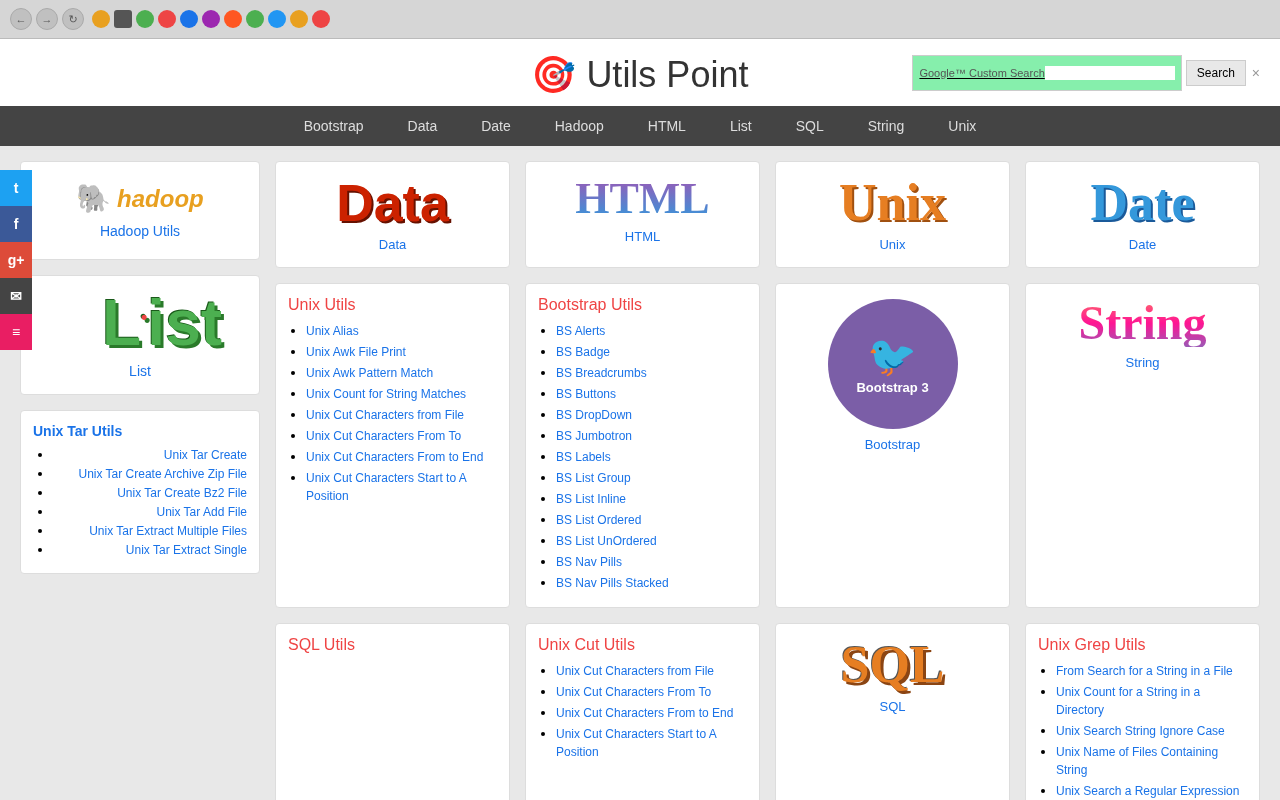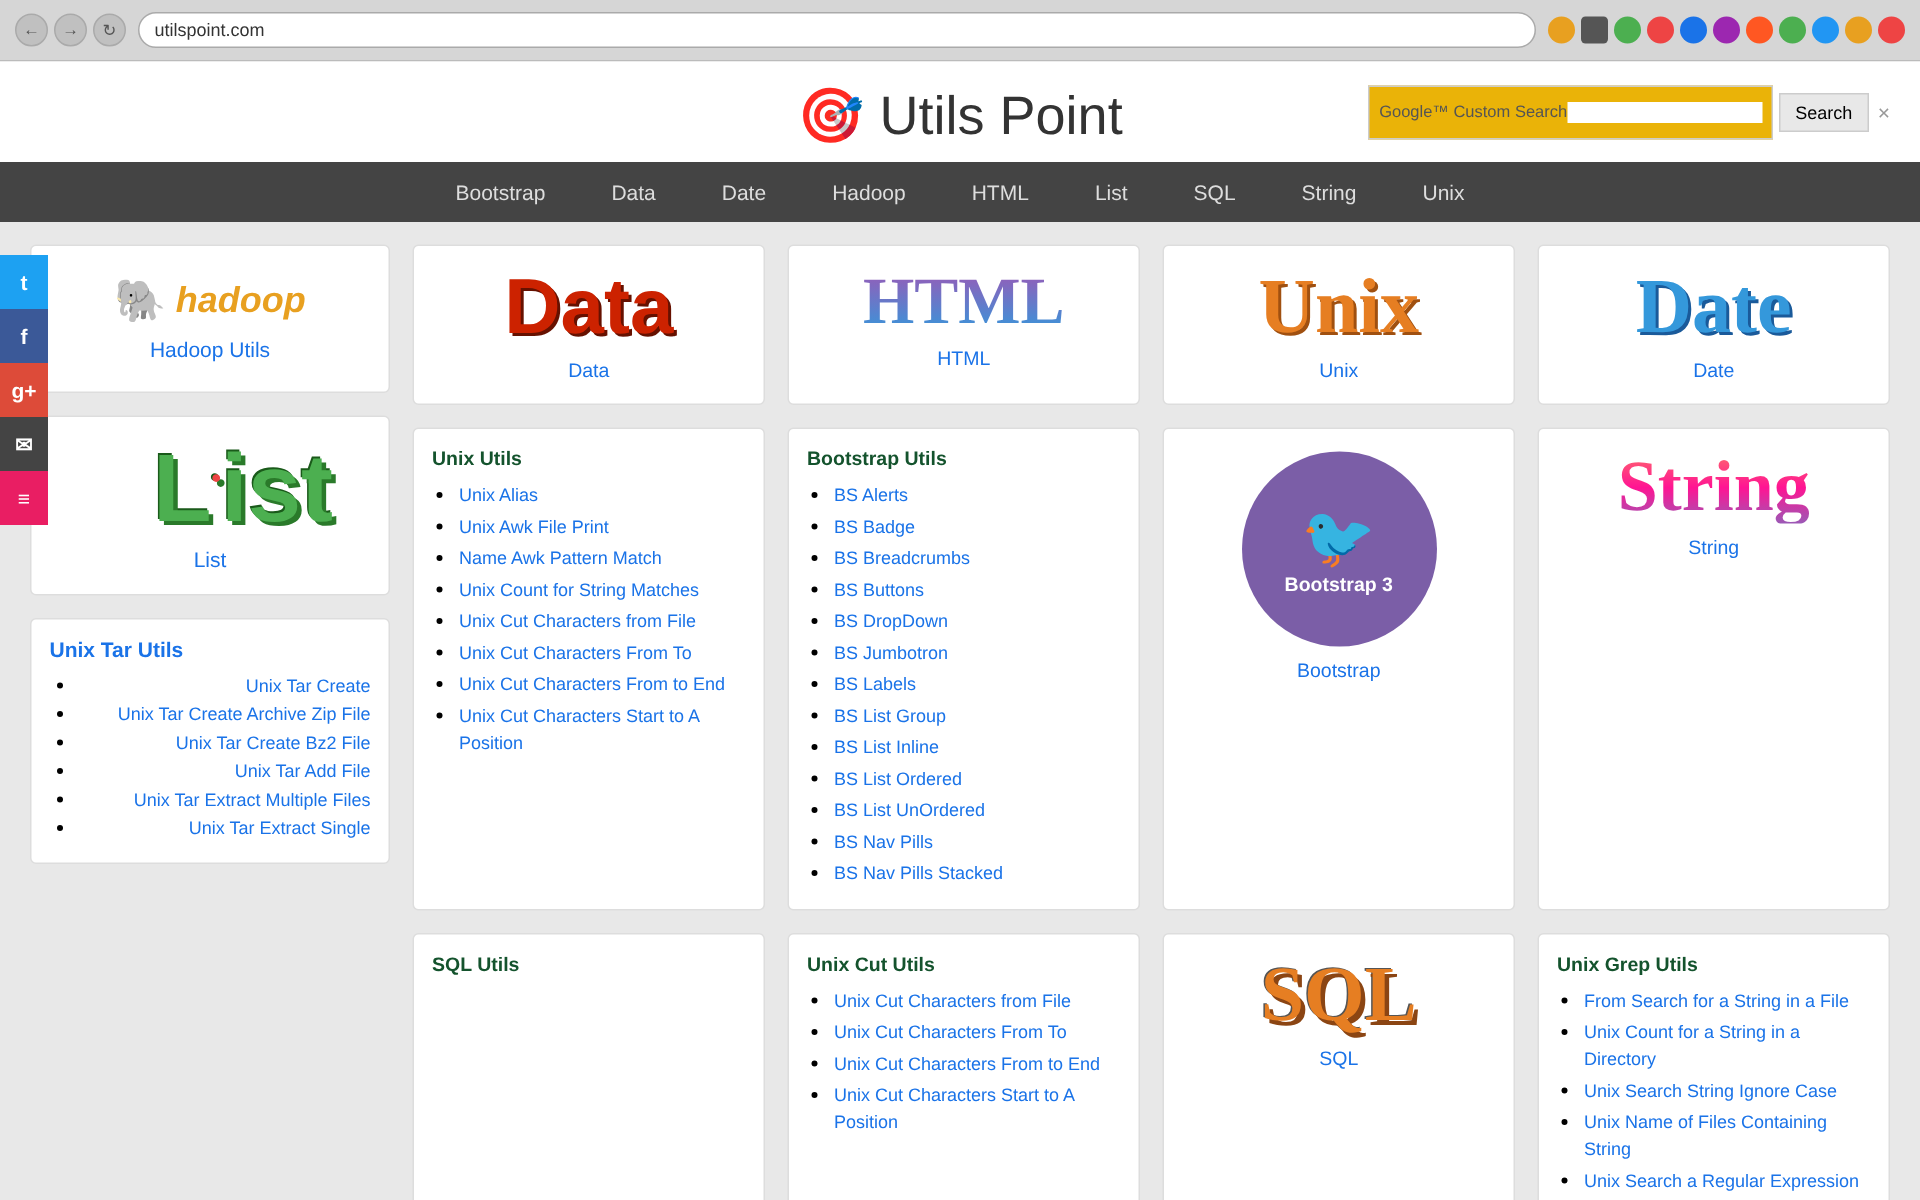--- a/index.html
+++ b/index.html
@@ -60,23 +60,23 @@
     }
     .site-subtitle { color: #888; font-size: 13px; margin-top: 4px; }
 
     
     .search-area {
       position: absolute; right: 20px; top: 50%;
       transform: translateY(-50%);
       display: flex; align-items: center; gap: 4px;
     }
     .search-input-wrapper {
-      border: 1px solid #ccc; background: #eab308;
+      border: 1px solid #ccc; background: #86efac;
       display: flex; align-items: center;
-      padding: 3px 6px; height: 36px;
+      padding: 3px 6px; height: 36px; text-decoration: underline;
     }
     .google-text { font-size: 11px; color: #555; white-space: nowrap; }
     .search-input {
       border: none; outline: none; font-size: 12px;
       width: 130px;
     }
     .search-btn {
       background: #e8e8e8; border: 1px solid #ccc;
       padding: 3px 10px; font-size: 12px; cursor: pointer;
       height: 26px;
@@ -202,44 +202,41 @@
     }
 
     .cat-link { color: #1a73e8; font-size: 13px; margin-top: 8px; text-decoration: none; }
 
     
     .sub-card {
       background: white; border: 1px solid #ddd;
       border-radius: 4px; padding: 12px;
       grid-column: span 1;
     }
-    .sub-title { color: #14532d; font-size: 13px; font-weight: bold; margin-bottom: 8px; }
+    .sub-title { color: #ef4444; font-size: 16px; font-weight: normal; margin-bottom: 8px; }
     .sub-list { list-style: disc; padding-left: 18px; }
     .sub-list li { margin-bottom: 3px; }
     .sub-list a { color: #1a73e8; text-decoration: none; font-size: 12px; line-height: 1.5; }
   </style>
 </head>
 <body>
 
 <div class="social-sidebar">
   <div class="social-btn" style="background:#1DA1F2;">t</div>
   <div class="social-btn" style="background:#3b5998;">f</div>
   <div class="social-btn" style="background:#dd4b39;">g+</div>
   <div class="social-btn" style="background:#444;">✉</div>
   <div class="social-btn" style="background:#E91E63;">≡</div>
 </div>
 
 <div class="browser-chrome">
   <div class="nav-buttons">
     <div class="nav-btn">←</div>
     <div class="nav-btn">→</div>
     <div class="nav-btn">↻</div>
-  </div>
-  <div class="address-bar">
-    <span>utilspoint.com</span>
   </div>
   <div class="browser-icons">
     <div class="browser-icon" style="background:#e8a020;border-radius:50%;"></div>
     <div class="browser-icon" style="background:#555;"></div>
     <div class="browser-icon" style="background:#4CAF50;border-radius:50%;"></div>
     <div class="browser-icon" style="background:#e44;border-radius:50%;"></div>
     <div class="browser-icon" style="background:#1a73e8;border-radius:50%;"></div>
     <div class="browser-icon" style="background:#9c27b0;border-radius:50%;"></div>
     <div class="browser-icon" style="background:#ff5722;border-radius:50%;"></div>
     <div class="browser-icon" style="background:#4CAF50;border-radius:50%;"></div>
@@ -332,21 +329,21 @@
       <div class="cat-card">
         <div class="cat-title-date">Date</div>
         <a class="cat-link">Date</a>
       </div>
 
       <div class="sub-card">
         <div class="sub-title">Unix Utils</div>
         <ul class="sub-list">
           <li><a>Unix Alias</a></li>
           <li><a>Unix Awk File Print</a></li>
-          <li><a>Name Awk Pattern Match</a></li>
+          <li><a>Unix Awk Pattern Match</a></li>
           <li><a>Unix Count for String Matches</a></li>
           <li><a>Unix Cut Characters from File</a></li>
           <li><a>Unix Cut Characters From To</a></li>
           <li><a>Unix Cut Characters From to End</a></li>
           <li><a>Unix Cut Characters Start to A Position</a></li>
         </ul>
       </div>
 
       <div class="sub-card">
         <div class="sub-title">Bootstrap Utils</div>

